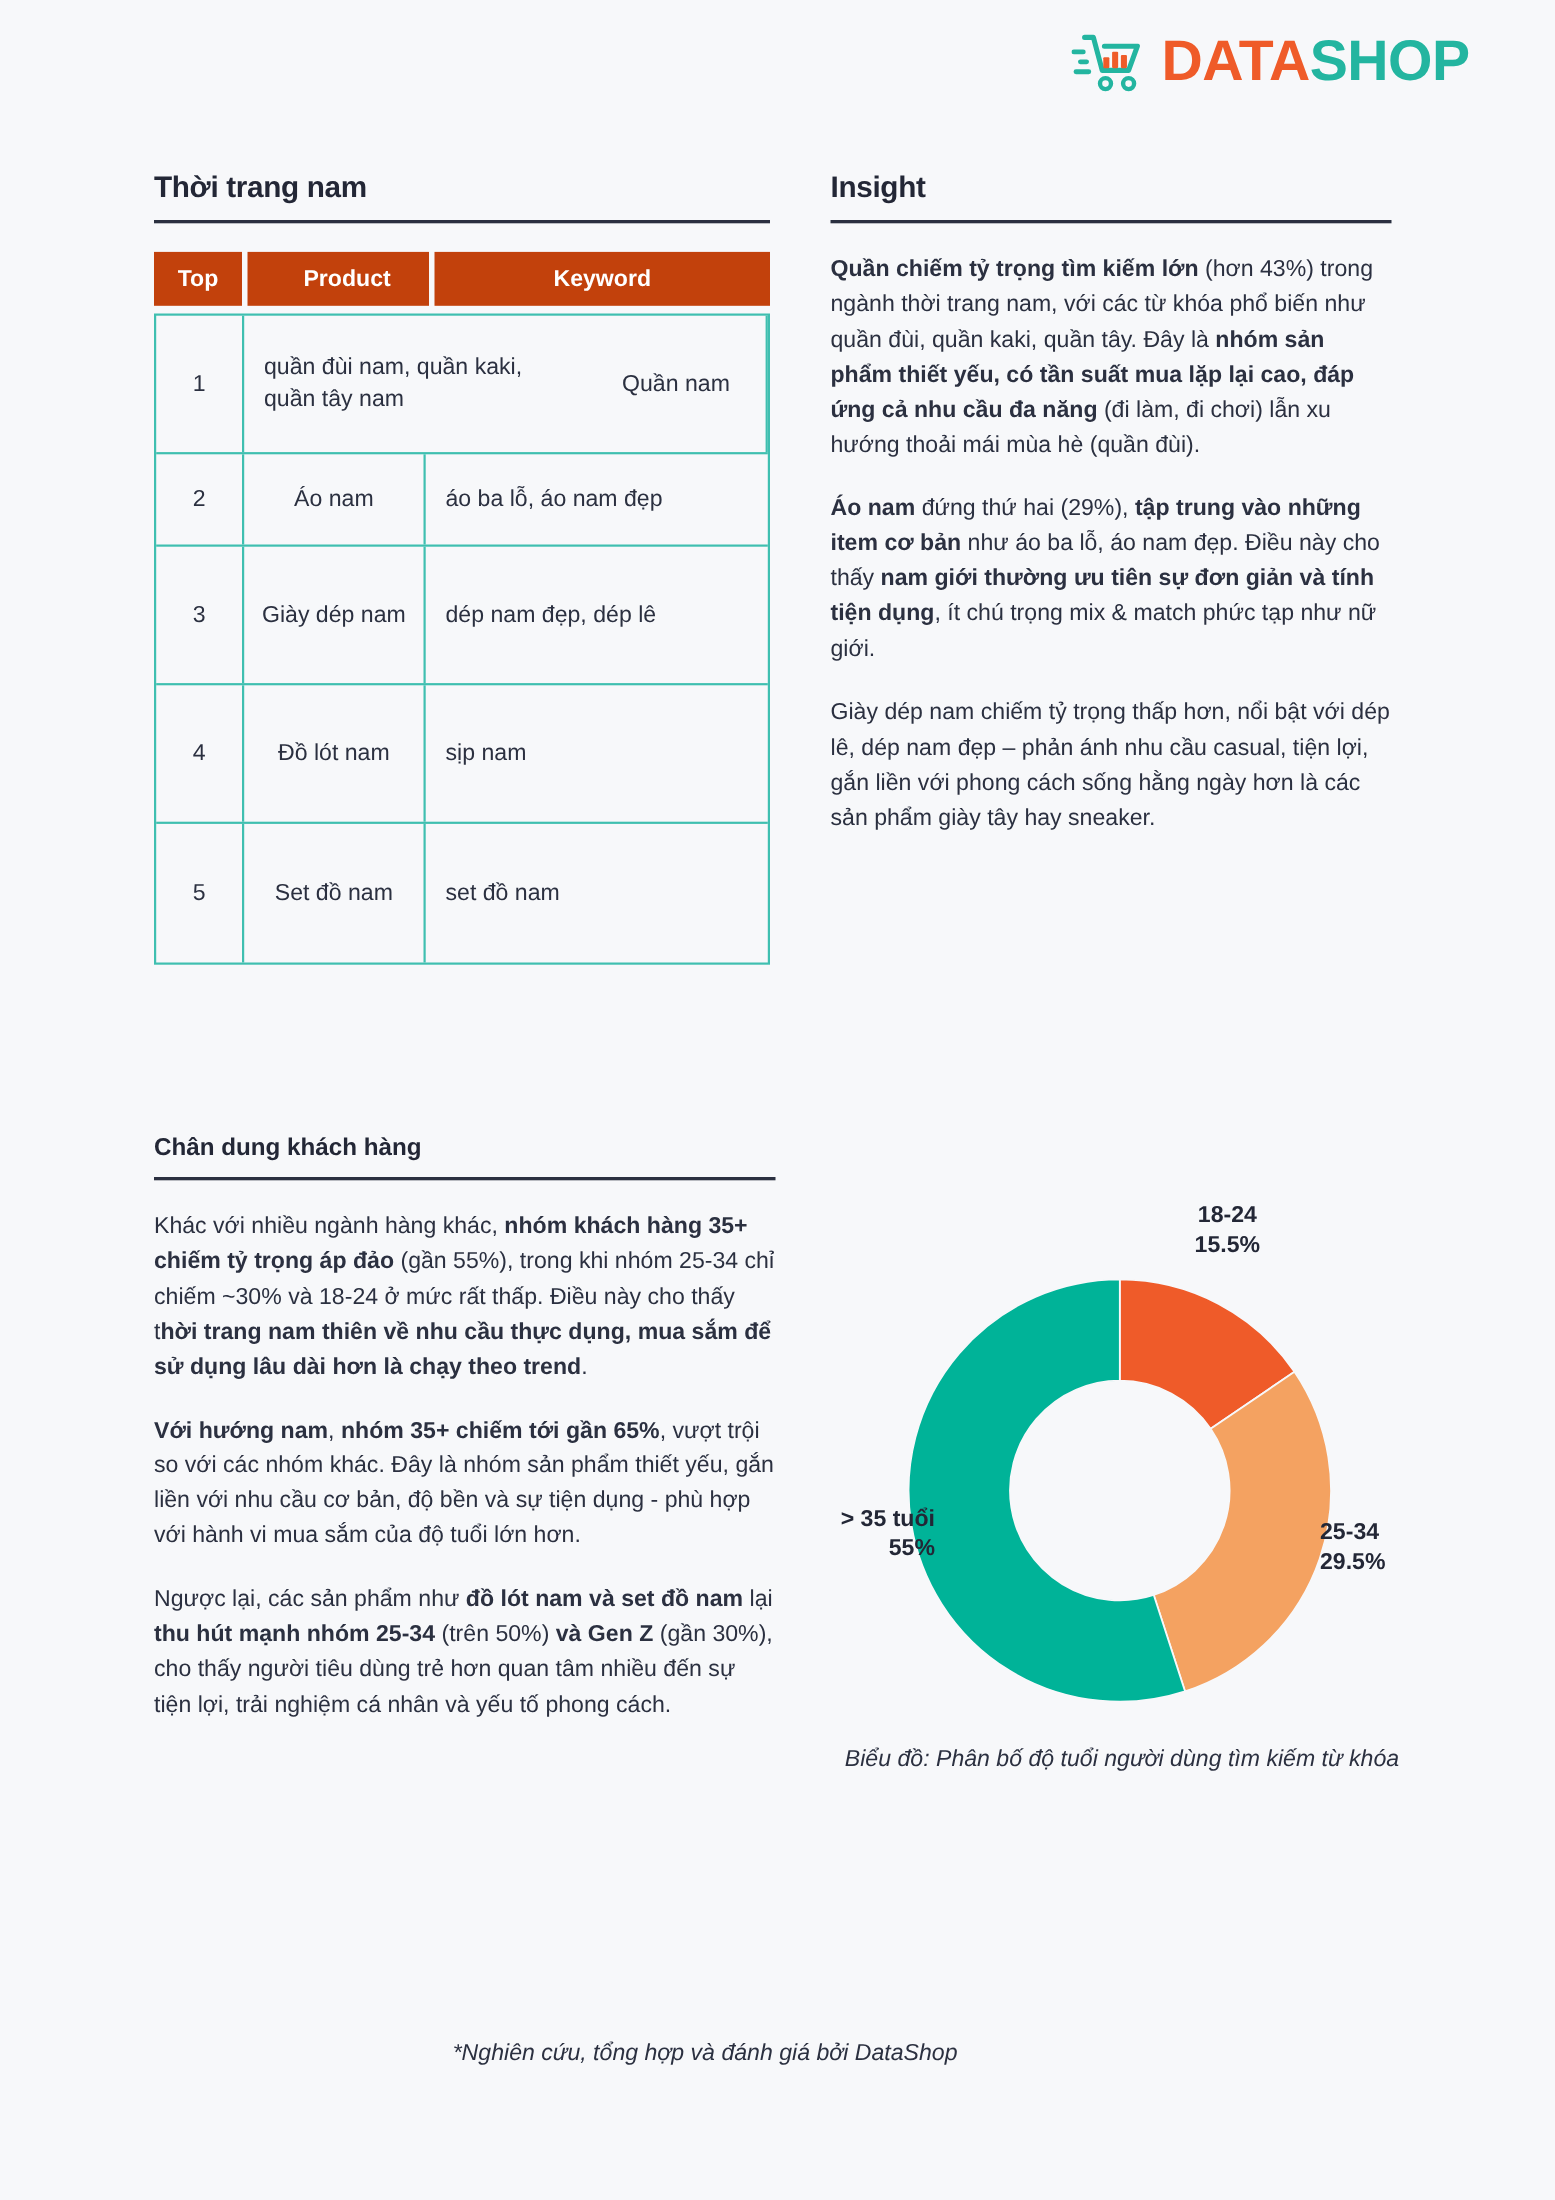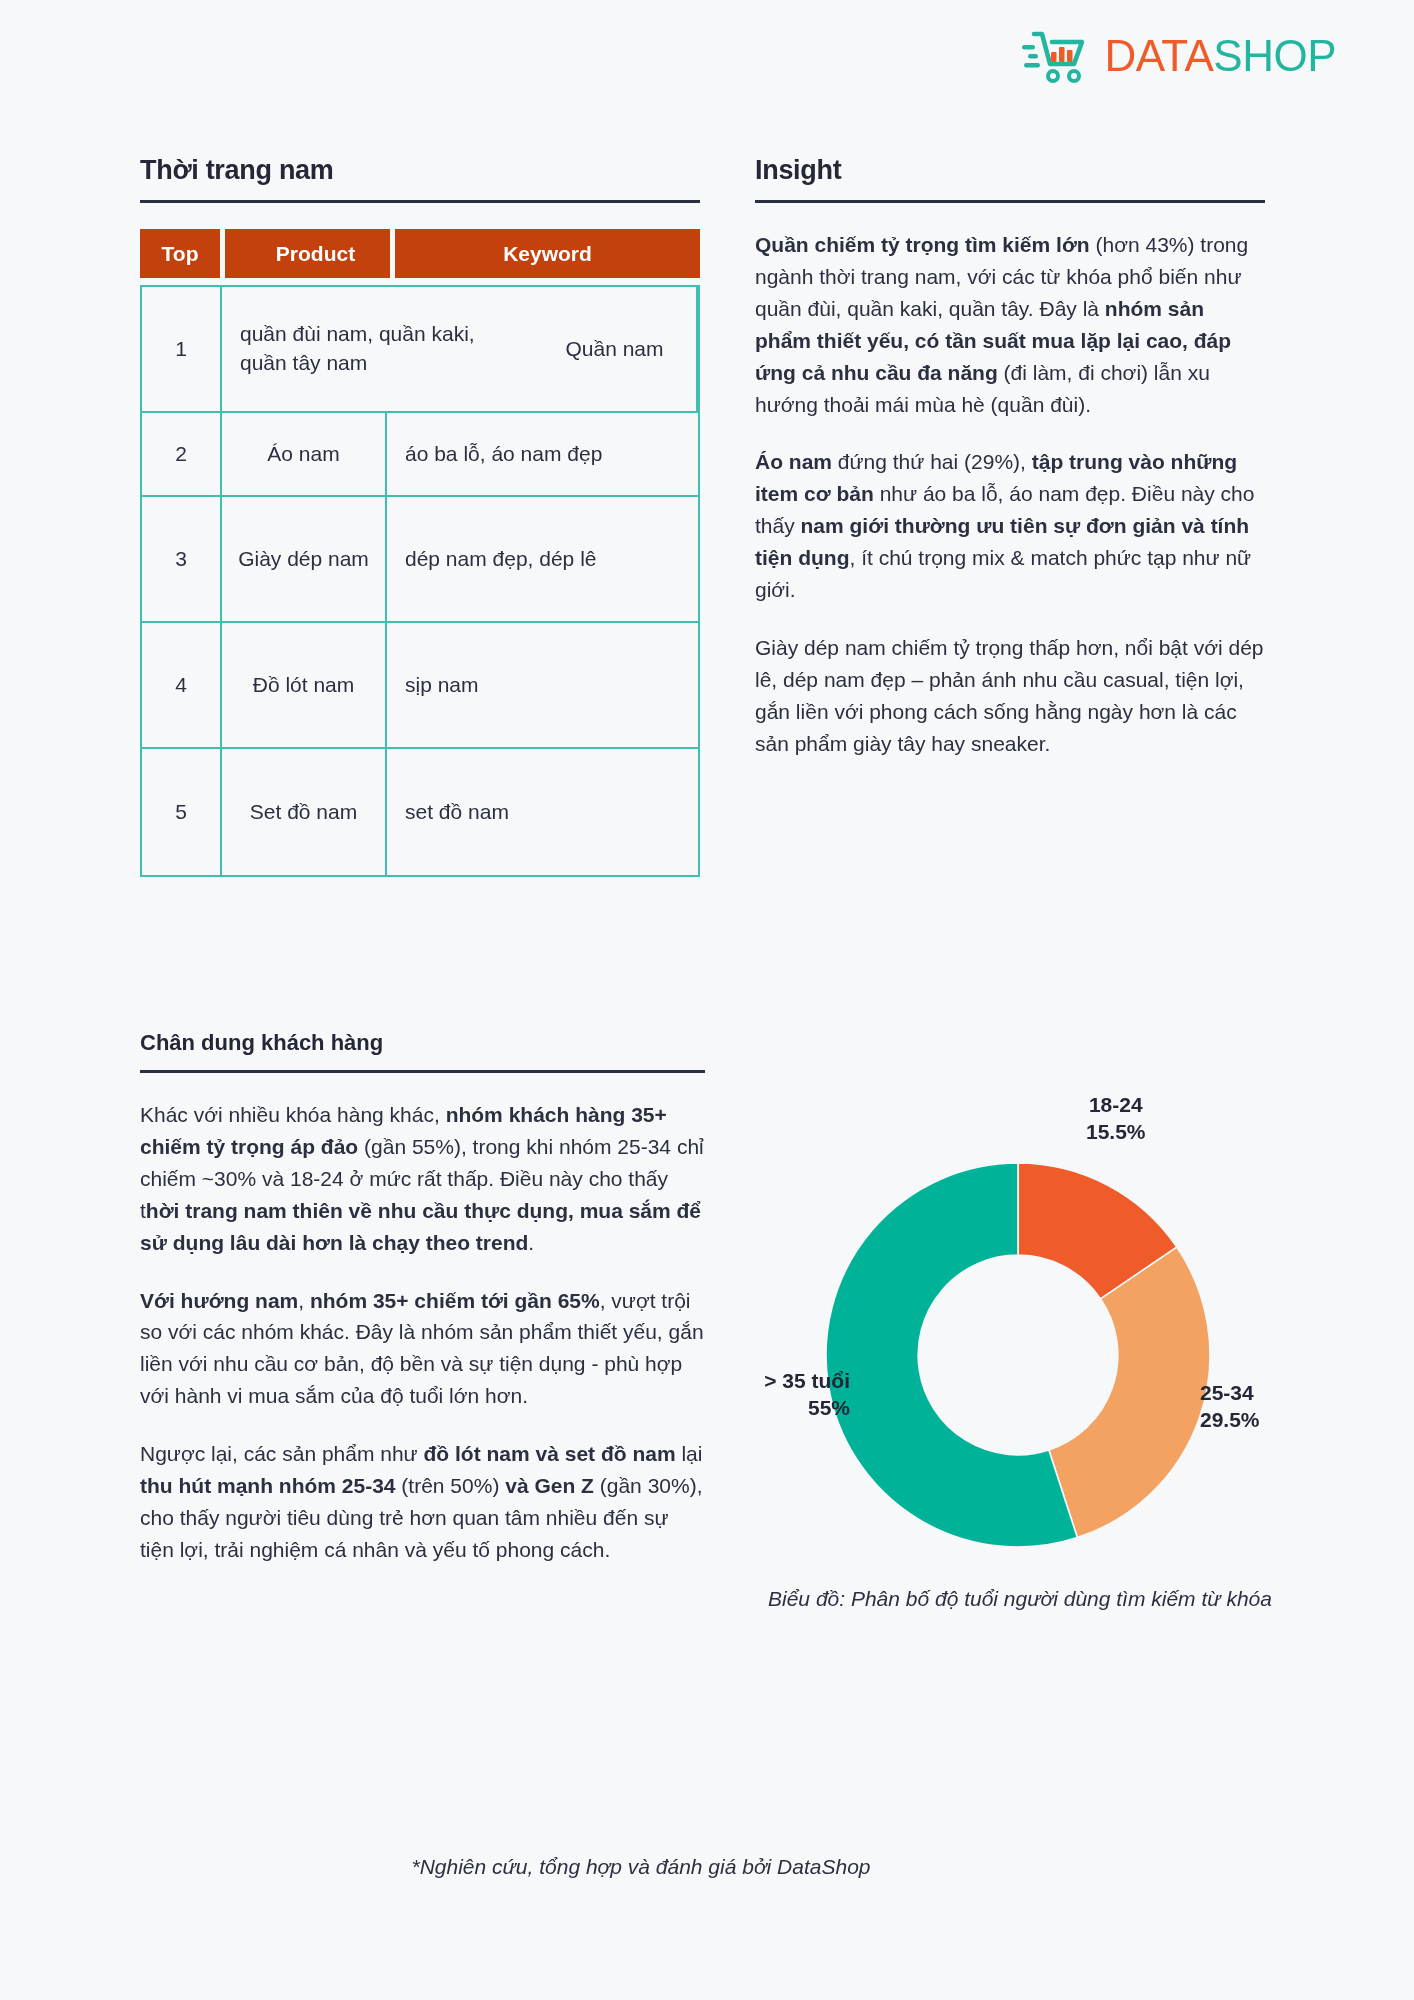--- a/index.html
+++ b/index.html
@@ -22,22 +22,22 @@
   .logo-wrap {
     position: absolute;
     top: 28px;
     right: 78px;
     display: flex;
     align-items: center;
     gap: 14px;
   }
   .cart-icon { width: 68px; height: 56px; display: block; }
   .logo-text {
-    font-size: 44px;
-    font-weight: normal;
+    font-size: 52px;
+    font-weight: bold;
     letter-spacing: -0.5px;
     line-height: 1;
     white-space: nowrap;
   }
   .logo-data { color: #ef5b29; }
   .logo-shop { color: #23b5a0; }
 
   
   .col-left {
     position: absolute;
@@ -274,21 +274,21 @@
         <div class="para"><b>Quần chiếm tỷ trọng tìm kiếm lớn</b><span> (hơn 43%) trong ngành thời trang nam, với các từ khóa phổ biến như quần đùi, quần kaki, quần tây. Đây là </span><b>nhóm sản phẩm thiết yếu, có tần suất mua lặp lại cao, đáp ứng cả nhu cầu đa năng</b><span> (đi làm, đi chơi) lẫn xu hướng thoải mái mùa hè (quần đùi).</span></div>
         <div class="para"><b>Áo nam</b><span> đứng thứ hai (29%), </span><b>tập trung vào những item cơ bản</b><span> như áo ba lỗ, áo nam đẹp. Điều này cho thấy </span><b>nam giới thường ưu tiên sự đơn giản và tính tiện dụng</b><span>, ít chú trọng mix &amp; match phức tạp như nữ giới.</span></div>
         <div class="para"><span>Giày dép nam chiếm tỷ trọng thấp hơn, nổi bật với dép lê, dép nam đẹp – phản ánh nhu cầu casual, tiện lợi, gắn liền với phong cách sống hằng ngày hơn là các sản phẩm giày tây hay sneaker.</span></div>
       </div>
   </div>
 
   <div class="lower-left">
     <div class="sub-title">Chân dung khách hàng</div>
     <div class="sub-rule"></div>
     <div id="customer-body">
-        <div class="para"><span>Khác với nhiều khóa hàng khác, </span><b>nhóm khách hàng 35+ chiếm tỷ trọng áp đảo</b><span> (gần 55%), trong khi nhóm 25-34 chỉ chiếm ~30% và 18-24 ở mức rất thấp. Điều này cho thấy t</span><b>hời trang nam thiên về nhu cầu thực dụng, mua sắm để sử dụng lâu dài hơn là chạy theo trend</b><span>.</span></div>
+        <div class="para"><span>Khác với nhiều ngành hàng khác, </span><b>nhóm khách hàng 35+ chiếm tỷ trọng áp đảo</b><span> (gần 55%), trong khi nhóm 25-34 chỉ chiếm ~30% và 18-24 ở mức rất thấp. Điều này cho thấy t</span><b>hời trang nam thiên về nhu cầu thực dụng, mua sắm để sử dụng lâu dài hơn là chạy theo trend</b><span>.</span></div>
         <div class="para"><b>Với hướng nam</b><span>, </span><b>nhóm 35+ chiếm tới gần 65%</b><span>, vượt trội so với các nhóm khác. Đây là nhóm sản phẩm thiết yếu, gắn liền với nhu cầu cơ bản, độ bền và sự tiện dụng - phù hợp với hành vi mua sắm của độ tuổi lớn hơn.</span></div>
         <div class="para"><span>Ngược lại, các sản phẩm như </span><b>đồ lót nam và set đồ nam</b><span> lại </span><b>thu hút mạnh nhóm 25-34</b><span> (trên 50%) </span><b>và Gen Z</b><span> (gần 30%), cho thấy người tiêu dùng trẻ hơn quan tâm nhiều đến sự tiện lợi, trải nghiệm cá nhân và yếu tố phong cách.</span></div>
       </div>
   </div>
 
   <div class="chart-area">
     <svg class="donut-svg" viewBox="0 0 200 200" xmlns="http://www.w3.org/2000/svg">
       <g id="donut-slices">
           <path d="M 100 4 A 96 96 0 0 1 179.39973513035795 46.039995726195464 L 141.28786226778612 71.94079777762164 A 49.92 49.92 0 0 0 100 50.08 Z" fill="#ef5b29" stroke="#f7f8fa" stroke-width="0.8"></path>
           <path d="M 179.39973513035795 46.039995726195464 A 96 96 0 0 1 129.66563145999498 191.30142556433475 L 115.42612835919739 147.47674129345407 A 49.92 49.92 0 0 0 141.28786226778612 71.94079777762164 Z" fill="#f4a261" stroke="#f7f8fa" stroke-width="0.8"></path>

